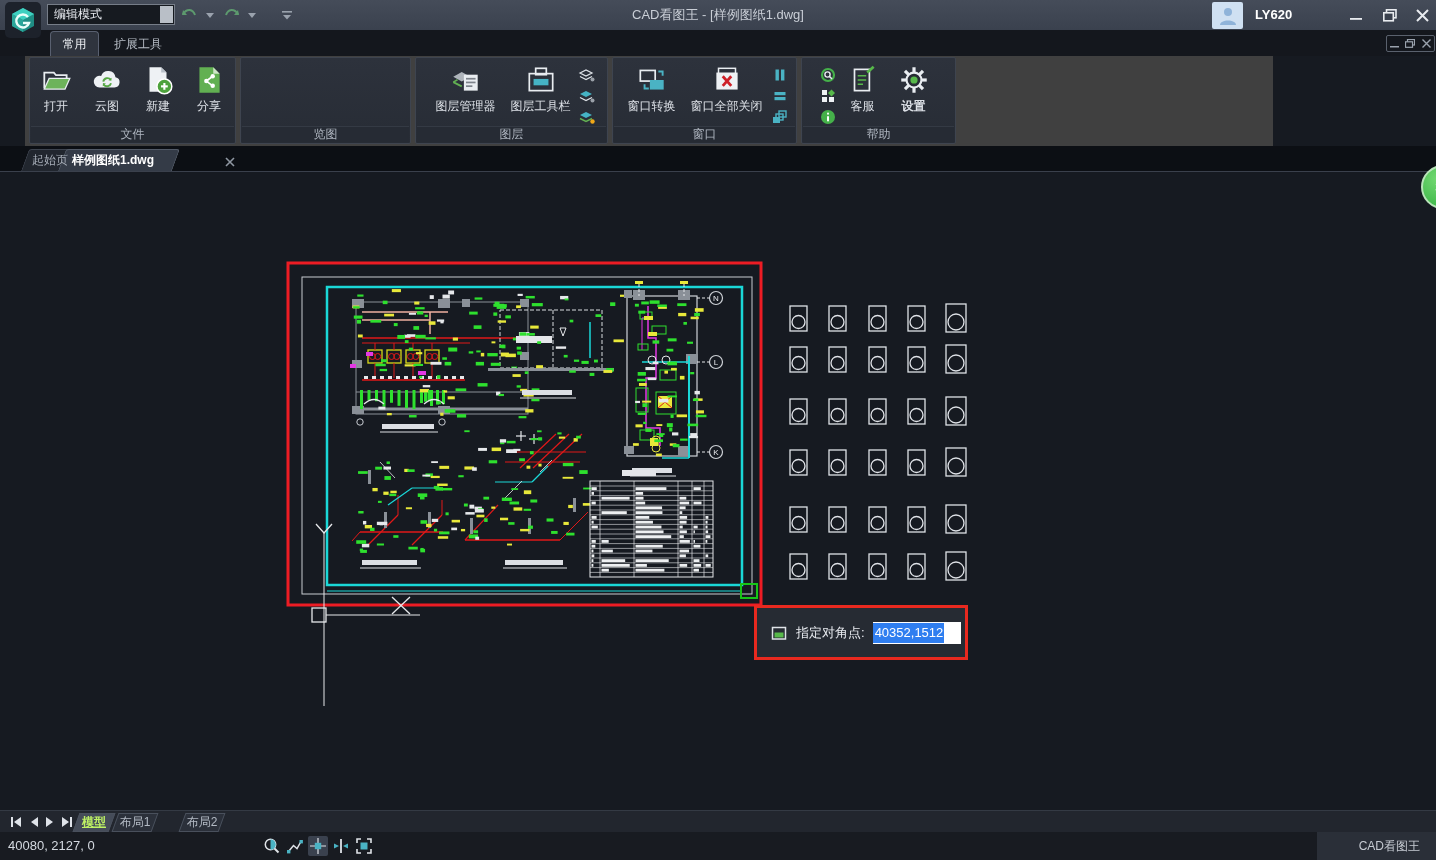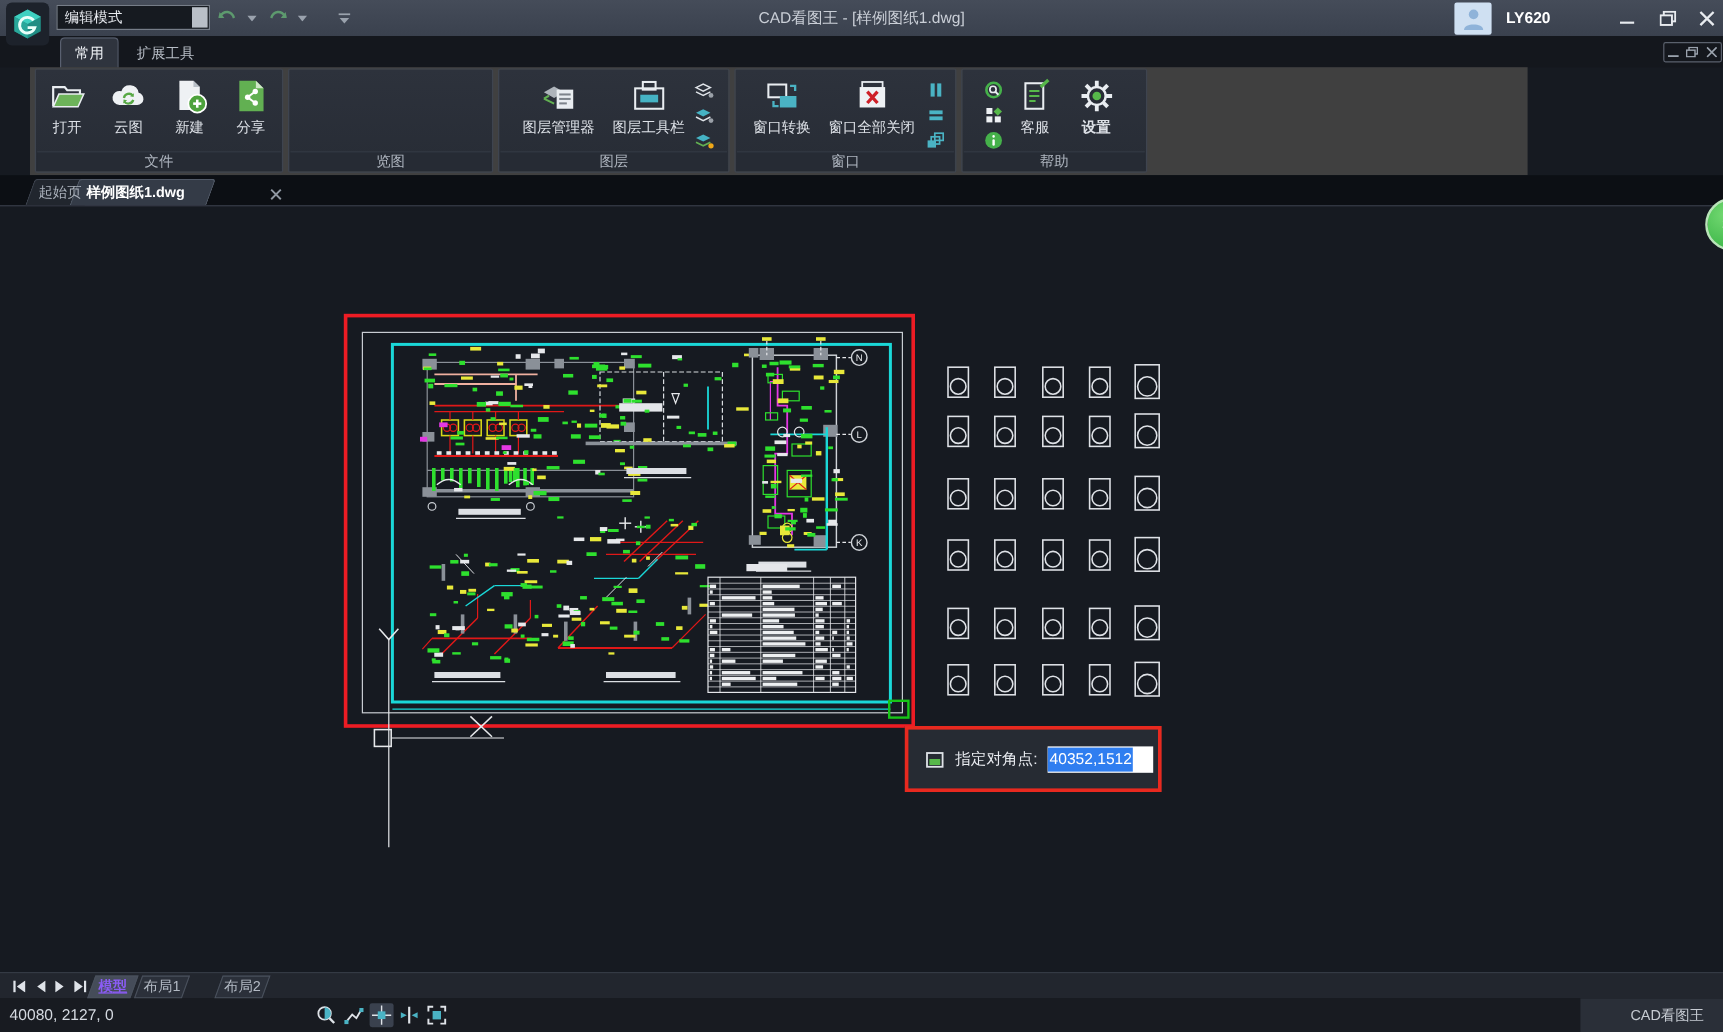--- a/index.html
+++ b/index.html
@@ -65,21 +65,21 @@
   .pinput{width:88px;height:22px;background:#ffffff;display:flex;align-items:center;overflow:hidden;}
   .pinput .sel{background:#2f7ef0;color:#fff;font-size:13px;padding:2px 1px 3px 2px;white-space:nowrap;}
 
   
   .modeltabs{position:absolute;left:0;top:810px;width:1436px;height:22px;background:#22262e;border-top:1px solid #343a44;box-sizing:border-box;}
   .nav{position:absolute;top:3px;width:16px;height:16px;display:flex;align-items:center;justify-content:center;}
   .mtab{position:absolute;top:2px;height:19px;line-height:19px;font-size:12px;color:#b3bac4;text-align:center;}
   .mtab .skin{position:absolute;left:0;top:0;width:100%;height:100%;transform:skewX(-20deg);
         background:#2b303a;border:1px solid #49505c;box-sizing:border-box;}
   .mtab.active .skin{background:#454c59;}
-  .mtab.active{color:#8b5cf6;font-weight:bold;text-decoration:underline;}
+  .mtab.active{color:#bef264;font-weight:bold;text-decoration:underline;}
   .mtab span{position:relative;z-index:2;}
 
   
   .statusbar{position:absolute;left:0;top:832px;width:1436px;height:28px;background:#181b21;}
   .coords{position:absolute;left:8px;top:0;height:28px;line-height:28px;font-size:13px;color:#d4d9e0;}
   .sicons{position:absolute;left:262px;top:4px;display:flex;gap:3px;}
   .sicon{width:20px;height:20px;display:flex;align-items:center;justify-content:center;border-radius:2px;}
   .sicon.active{background:#3a414e;}
   .brand{position:absolute;left:1317px;top:0;width:119px;height:28px;line-height:28px;background:#2a2f38;
         font-size:12px;color:#c6cbd2;text-align:right;padding-right:16px;box-sizing:border-box;}

